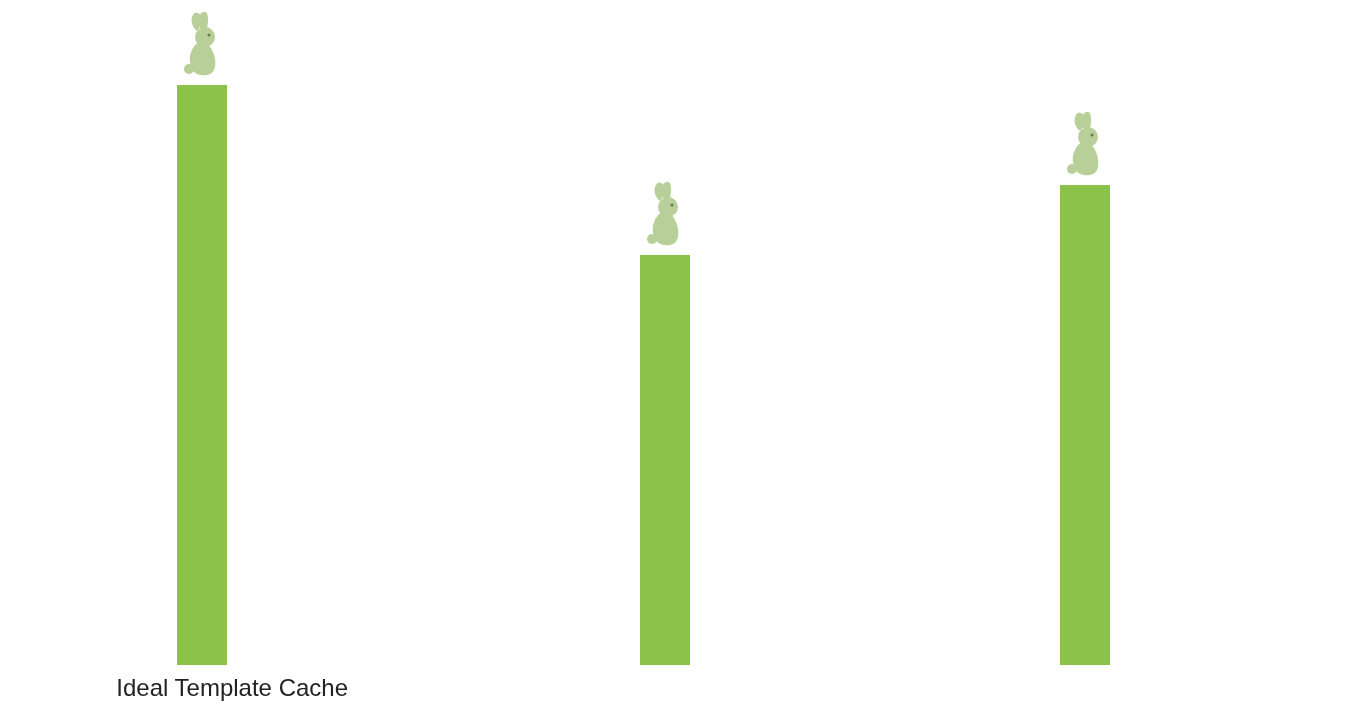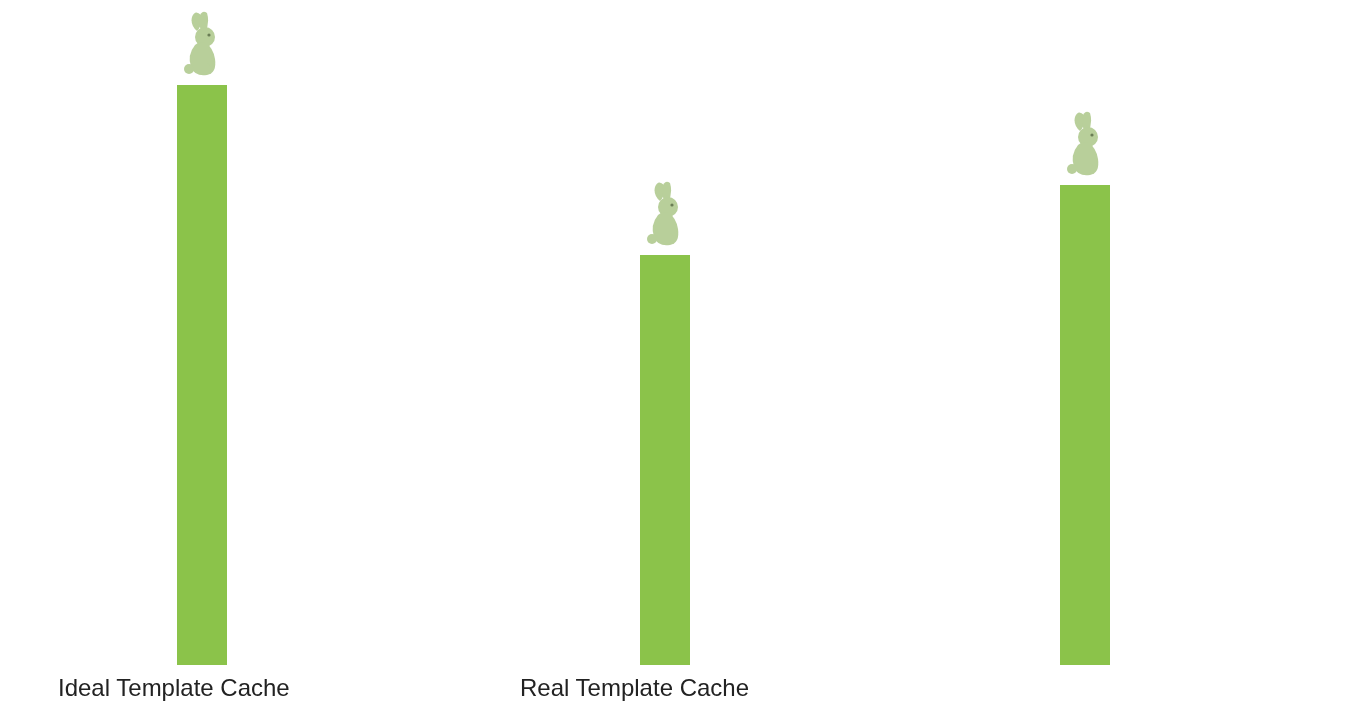--- a/index.html
+++ b/index.html
@@ -29,21 +29,21 @@
       margin-bottom: 6px;
     }
     .bar {
       width: 50px;
       background: #8bc34a;
     }
     .label {
       position: absolute;
       font-size: 24px;
       color: #222;
-      text-align: left;
+      text-align: right;
       white-space: nowrap;
     }
   </style>
 </head>
 <body>
 
 <div class="chart-area">
 
   <div class="bar-group" style="left:177px; bottom:44px;">
     <span class="rabbit-icon">
@@ -79,21 +79,20 @@
           <circle cx="28" cy="26" r="10"></circle>
           <path d="M 18 34 Q 10 44 14 56 Q 18 66 30 64 Q 40 62 38 48 Q 36 36 28 32 Q 22 30 18 34 Z"></path>
           <circle cx="12" cy="58" r="5"></circle>
           <path d="M 32 46 Q 38 48 36 54 Q 32 56 30 50 Z"></path>
           <circle cx="32" cy="24" r="1.6" fill="#6a7d55"></circle>
         </g>
       </svg>
     </span>
     <div class="bar" style="height:410px;"></div>
   </div>
-  <div class="label" style="left:520px; top:674px; width:290px;">Real Template Cache</div>
 
   <div class="bar-group" style="left:1060px; bottom:44px;">
     <span class="rabbit-icon">
       <svg viewBox="0 0 50 68" width="50" height="68">
         <g fill="#b8cf9a">
           <path d="M 24 4 Q 18 -2 15 6 Q 13 14 20 20 Q 26 14 24 4 Z"></path>
           <path d="M 30 2 Q 24 -2 22 8 Q 21 18 28 22 Q 33 12 30 2 Z"></path>
           <circle cx="28" cy="26" r="10"></circle>
           <path d="M 18 34 Q 10 44 14 56 Q 18 66 30 64 Q 40 62 38 48 Q 36 36 28 32 Q 22 30 18 34 Z"></path>
           <circle cx="12" cy="58" r="5"></circle>

